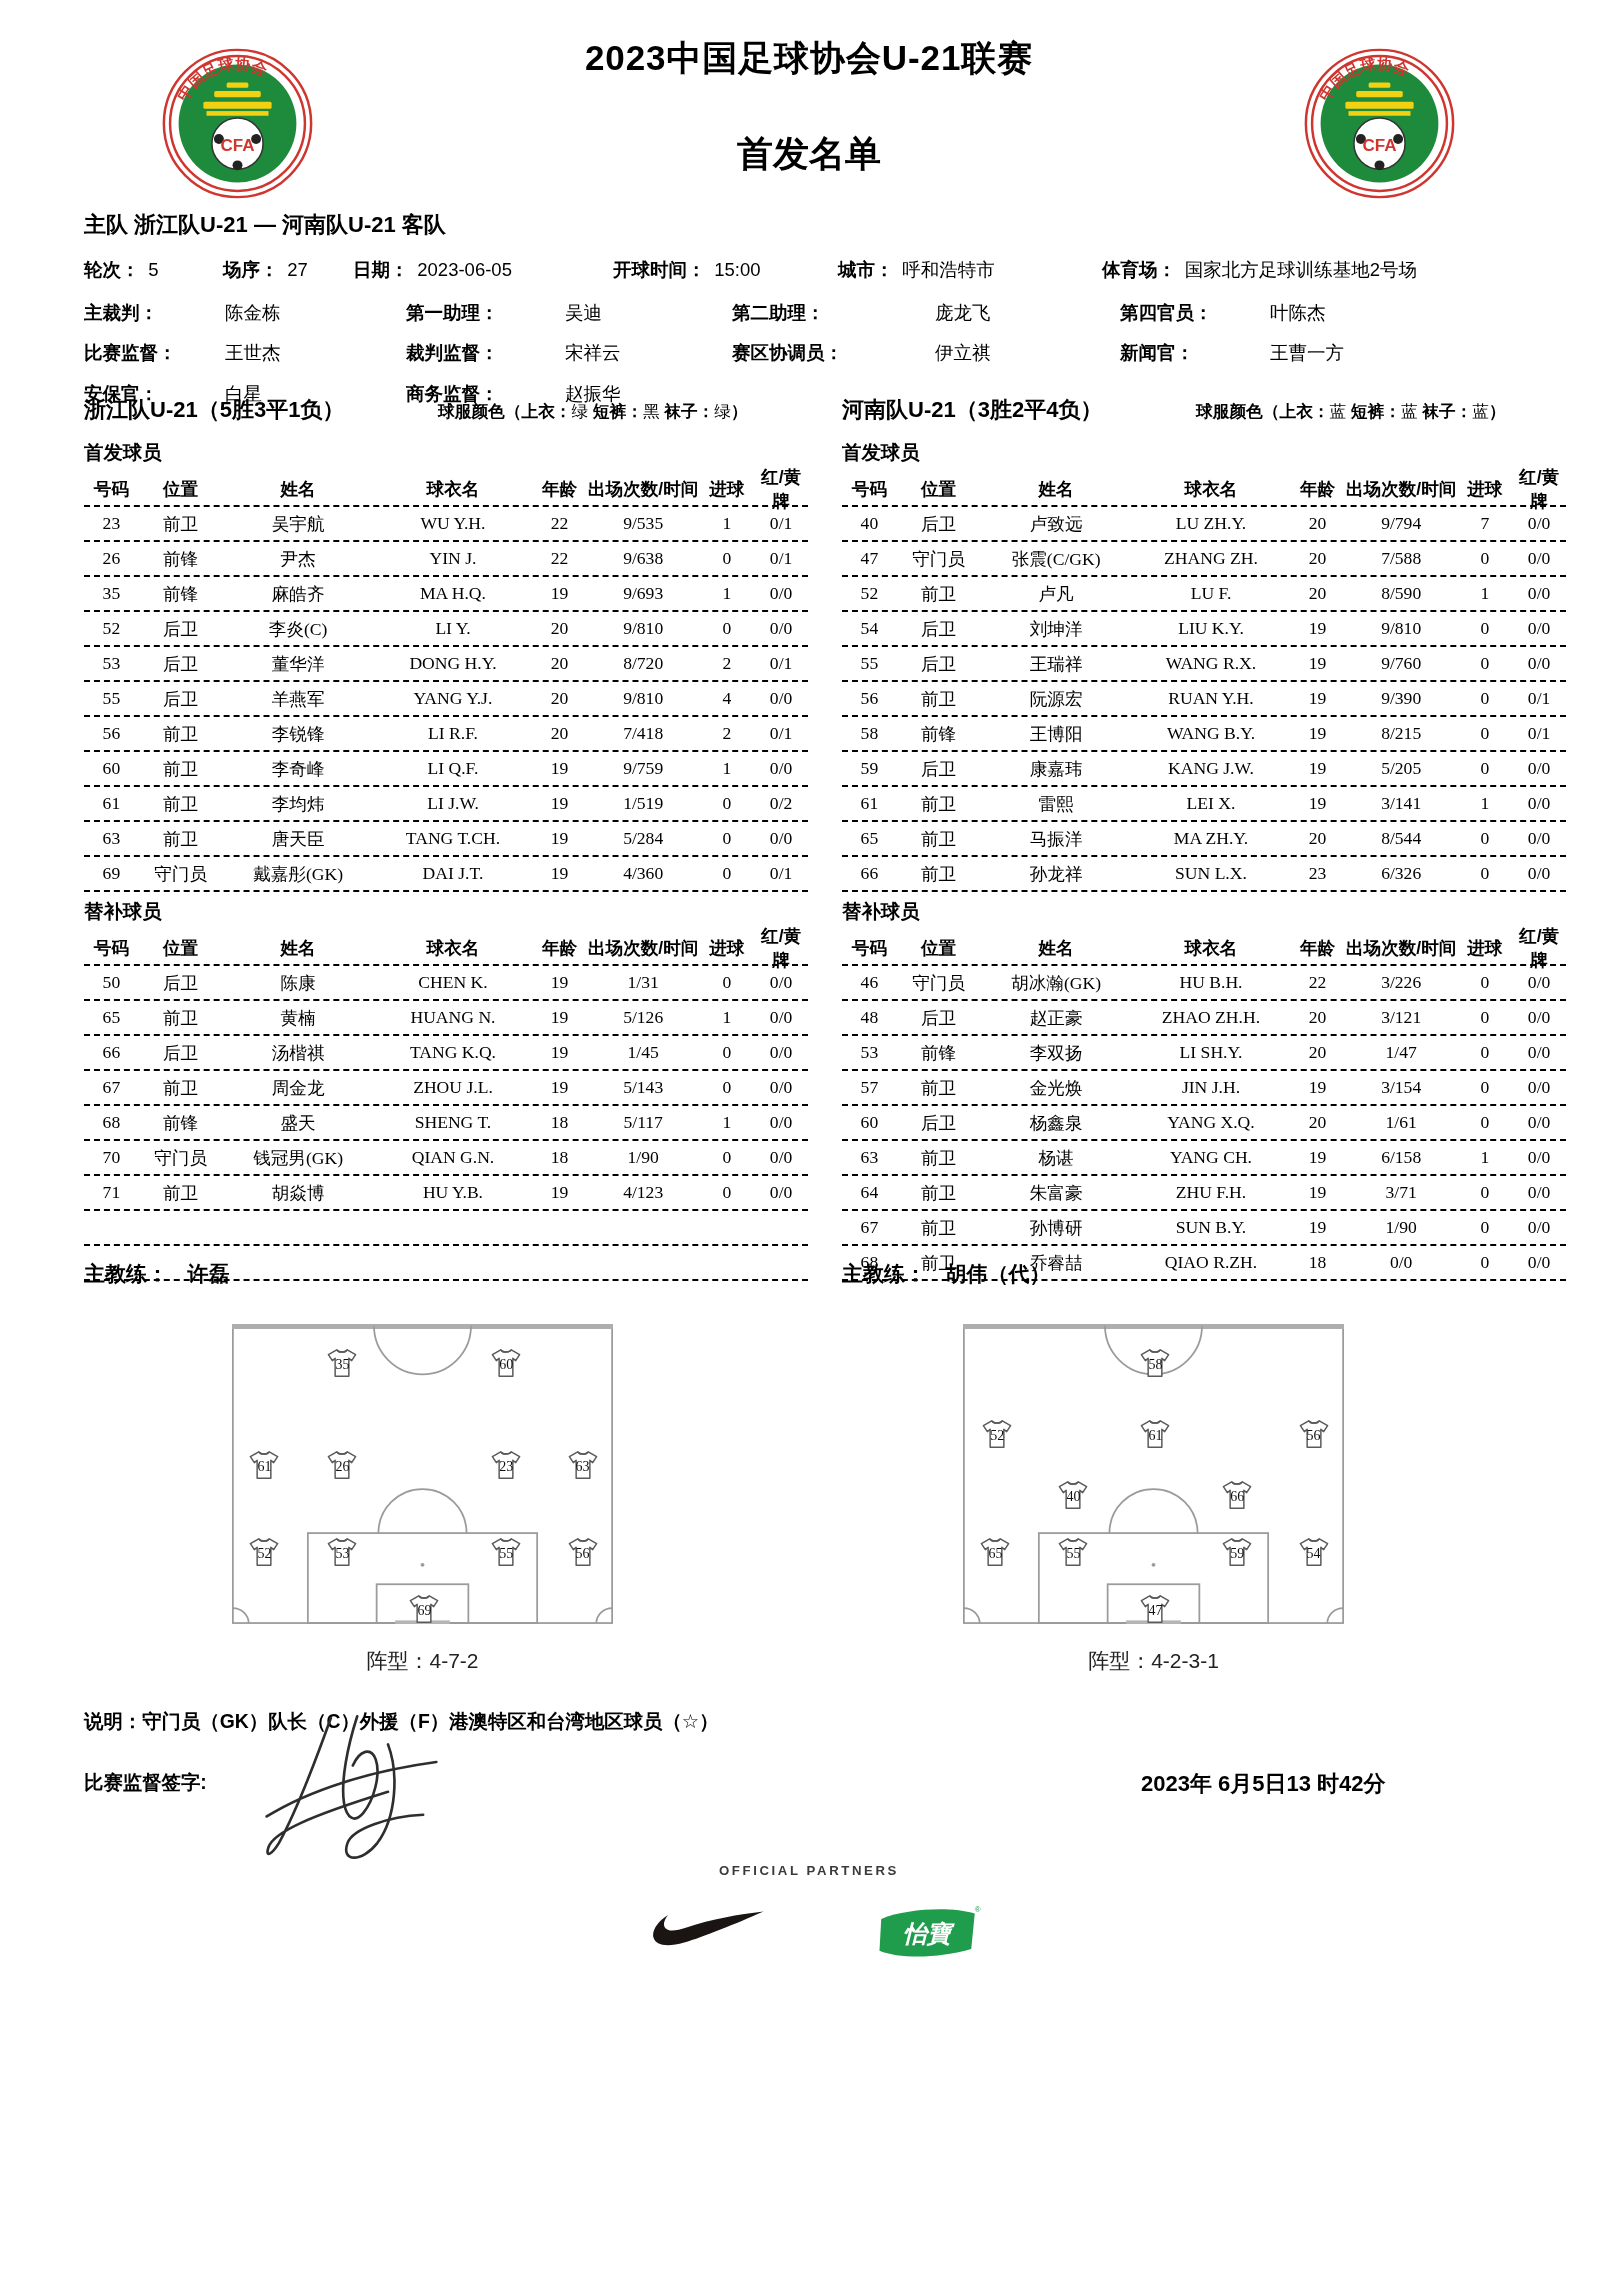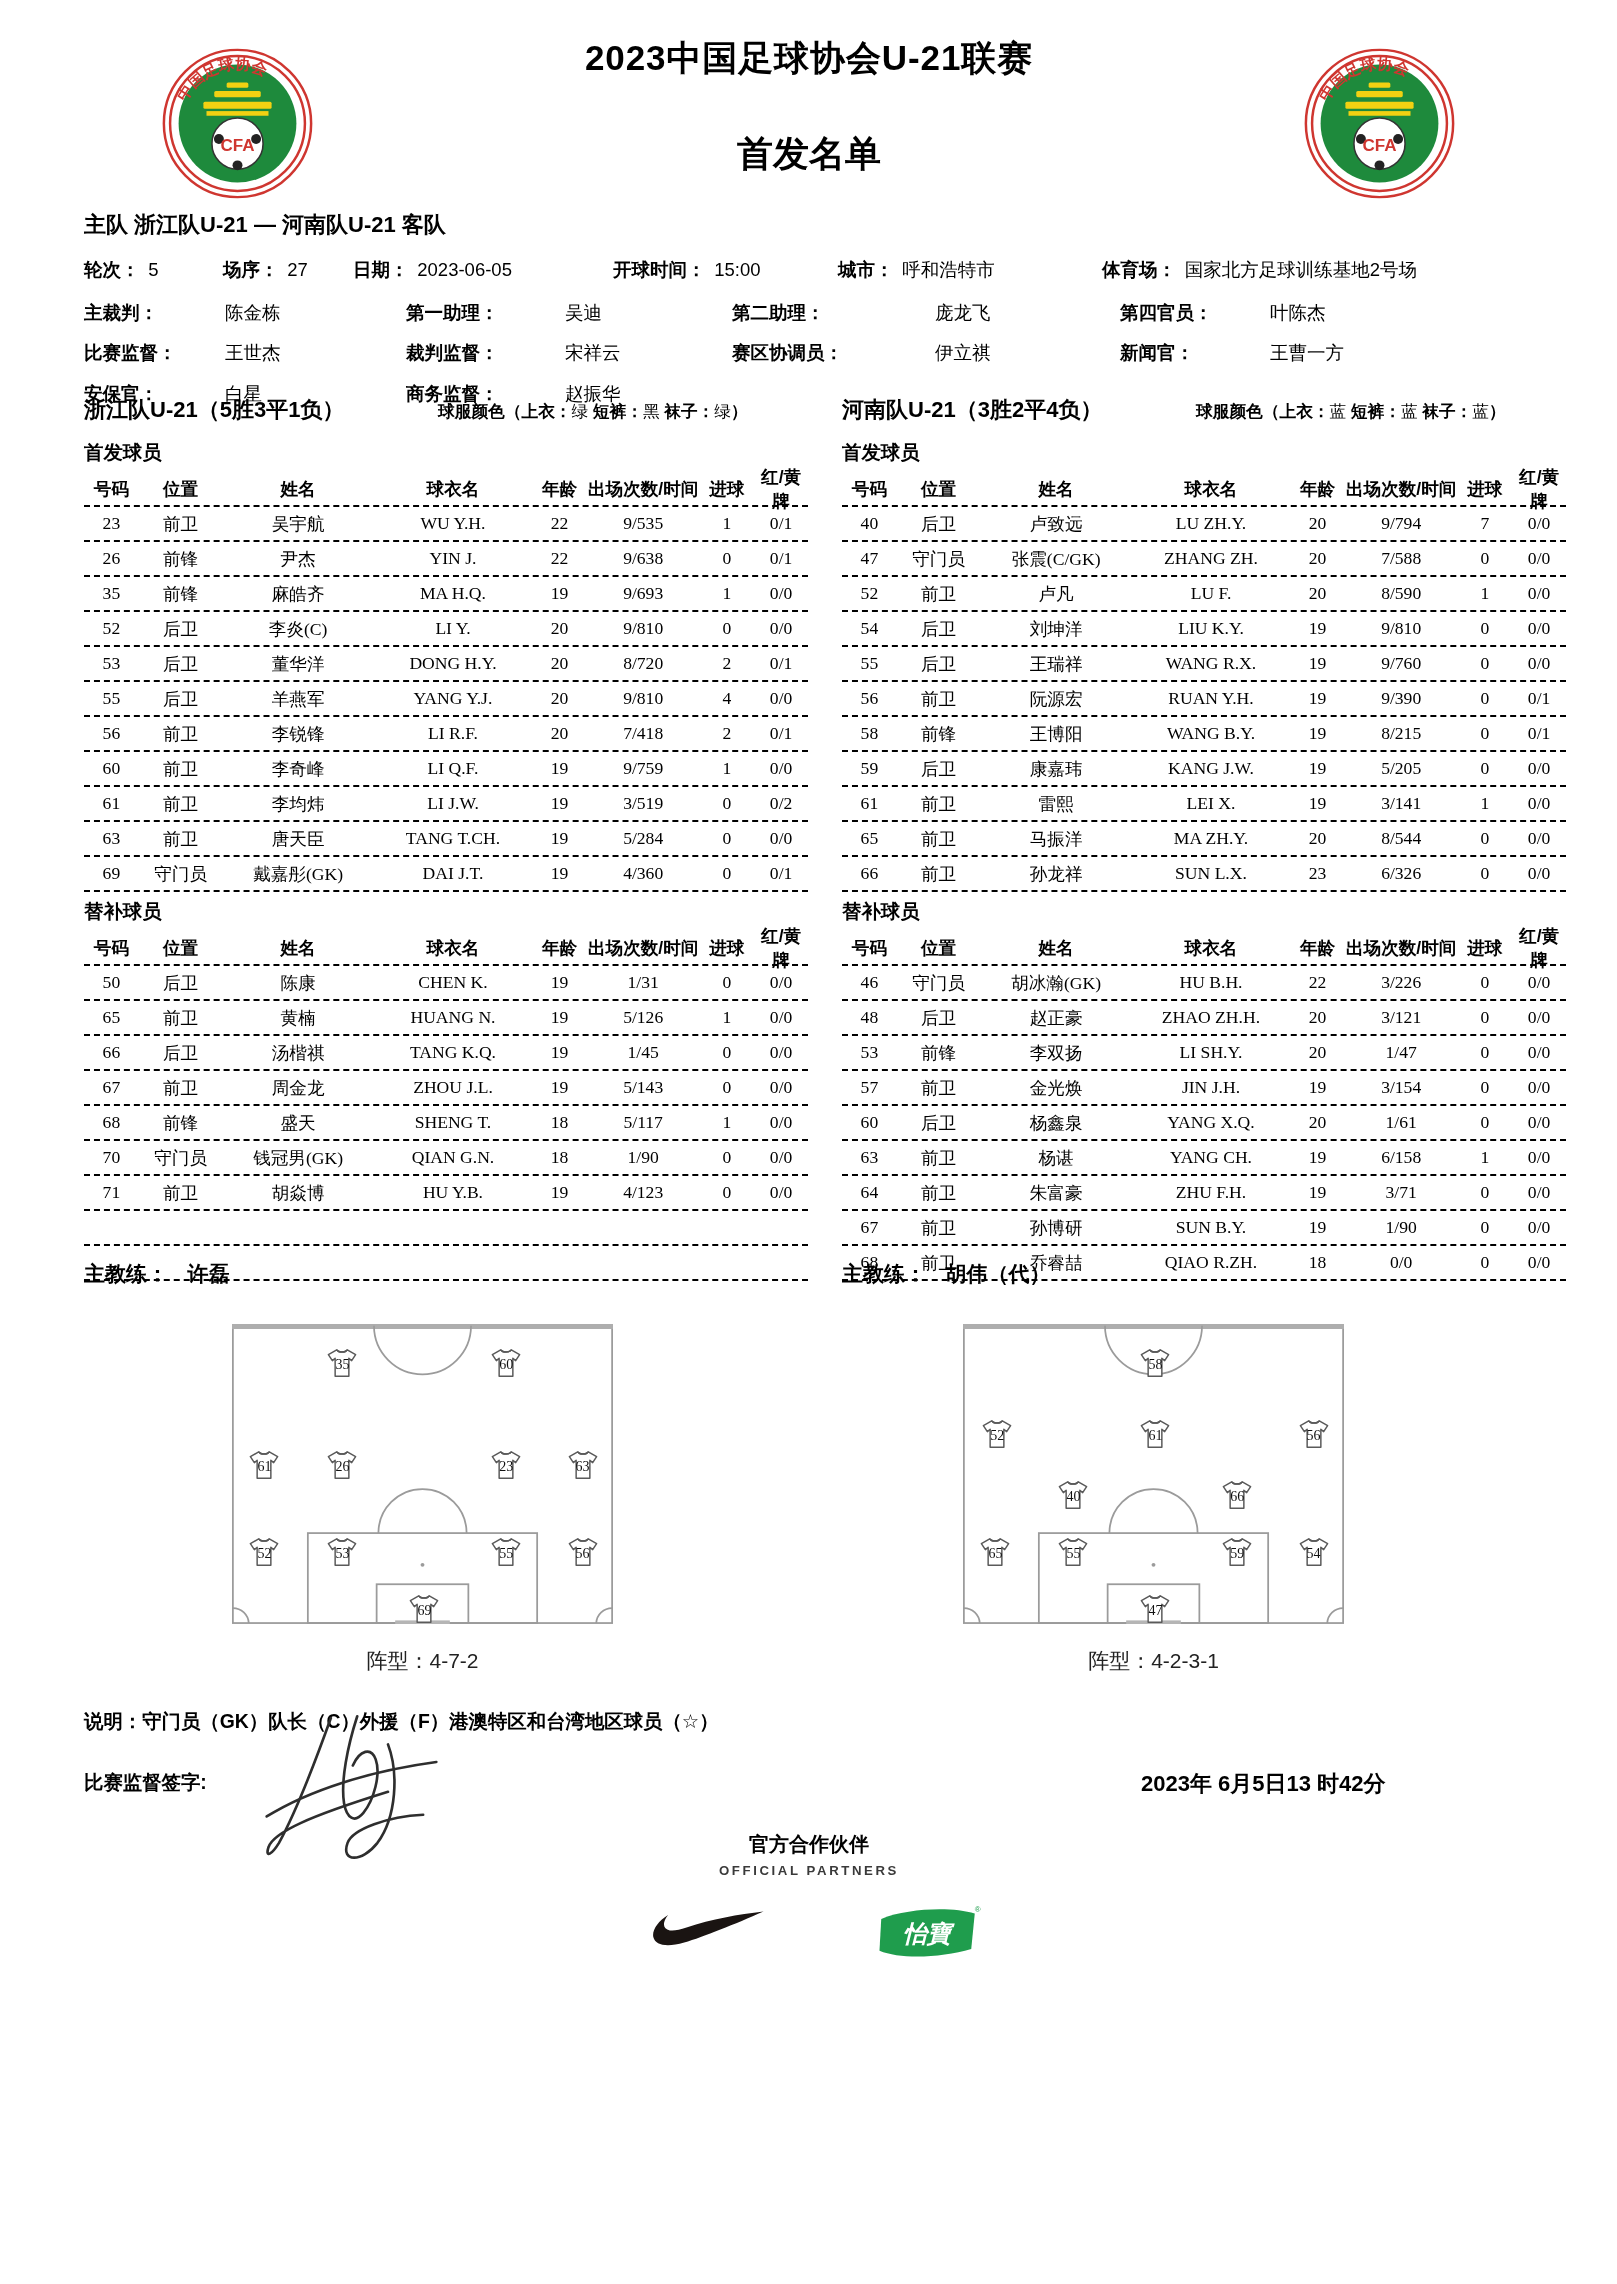--- a/index.html
+++ b/index.html
@@ -259,21 +259,21 @@
           <span class="c c5">9/759</span>
           <span class="c c6">1</span>
           <span class="c c7">0/0</span>
         </div>
         <div class="trow">
           <span class="c c0">61</span>
           <span class="c c1">前卫</span>
           <span class="c c2">李均炜</span>
           <span class="c c3">LI J.W.</span>
           <span class="c c4">19</span>
-          <span class="c c5">3/519</span>
+          <span class="c c5">1/519</span>
           <span class="c c6">0</span>
           <span class="c c7">0/2</span>
         </div>
         <div class="trow">
           <span class="c c0">63</span>
           <span class="c c1">前卫</span>
           <span class="c c2">唐天臣</span>
           <span class="c c3">TANG T.CH.</span>
           <span class="c c4">19</span>
           <span class="c c5">5/284</span>
@@ -755,21 +755,20 @@
   <svg class="sig" width="264" height="167" viewBox="0 0 300 190">
     <g fill="none" stroke="#2e2e2e" stroke-width="3" stroke-linecap="round">
       <path d="M85,8 C70,50 48,110 26,150 C18,163 10,168 14,155 C20,138 60,120 150,92"></path>
       <path d="M115,6 C104,40 96,80 100,105 C103,122 112,128 122,116 C134,101 142,72 136,55 C131,41 118,44 110,62"></path>
       <path d="M150,38 C162,70 160,120 138,150 C120,173 96,172 104,150 C110,134 150,120 190,118"></path>
       <path d="M12,120 C60,90 130,68 205,58"></path>
     </g>
   </svg>
   <div class="datetime">2023年 6月5日13 时42分</div>
 
-  <div class="partners-title">官方合作伙伴</div>
   <div class="partners-sub">OFFICIAL PARTNERS</div>
 
   <svg class="nike" width="115" height="42" viewBox="0 0 100 36">
     <path d="M97,1 C72,12 45,23 28,28 C13,32.5 3,30.5 1.2,23.5 C-0.3,17.5 5,9.5 14,4 C8.5,11 9.5,16.5 15.5,17.5 C19,18.1 24,17 30,15 C52,7.5 75,3.5 97,1 Z" fill="#1a1412"></path>
   </svg>
 
   <svg class="cestbon" width="108" height="60" viewBox="0 0 122 68">
     <path d="M8,18 C38,6 88,4 114,12 L110,52 C76,62 30,64 6,54 Z" fill="#1f9d4d"></path>
     <text x="60" y="44" text-anchor="middle" font-size="27" font-weight="bold" font-style="italic" fill="#ffffff">怡寶</text>
     <text x="114" y="10" font-size="9" fill="#1f9d4d">®</text>

